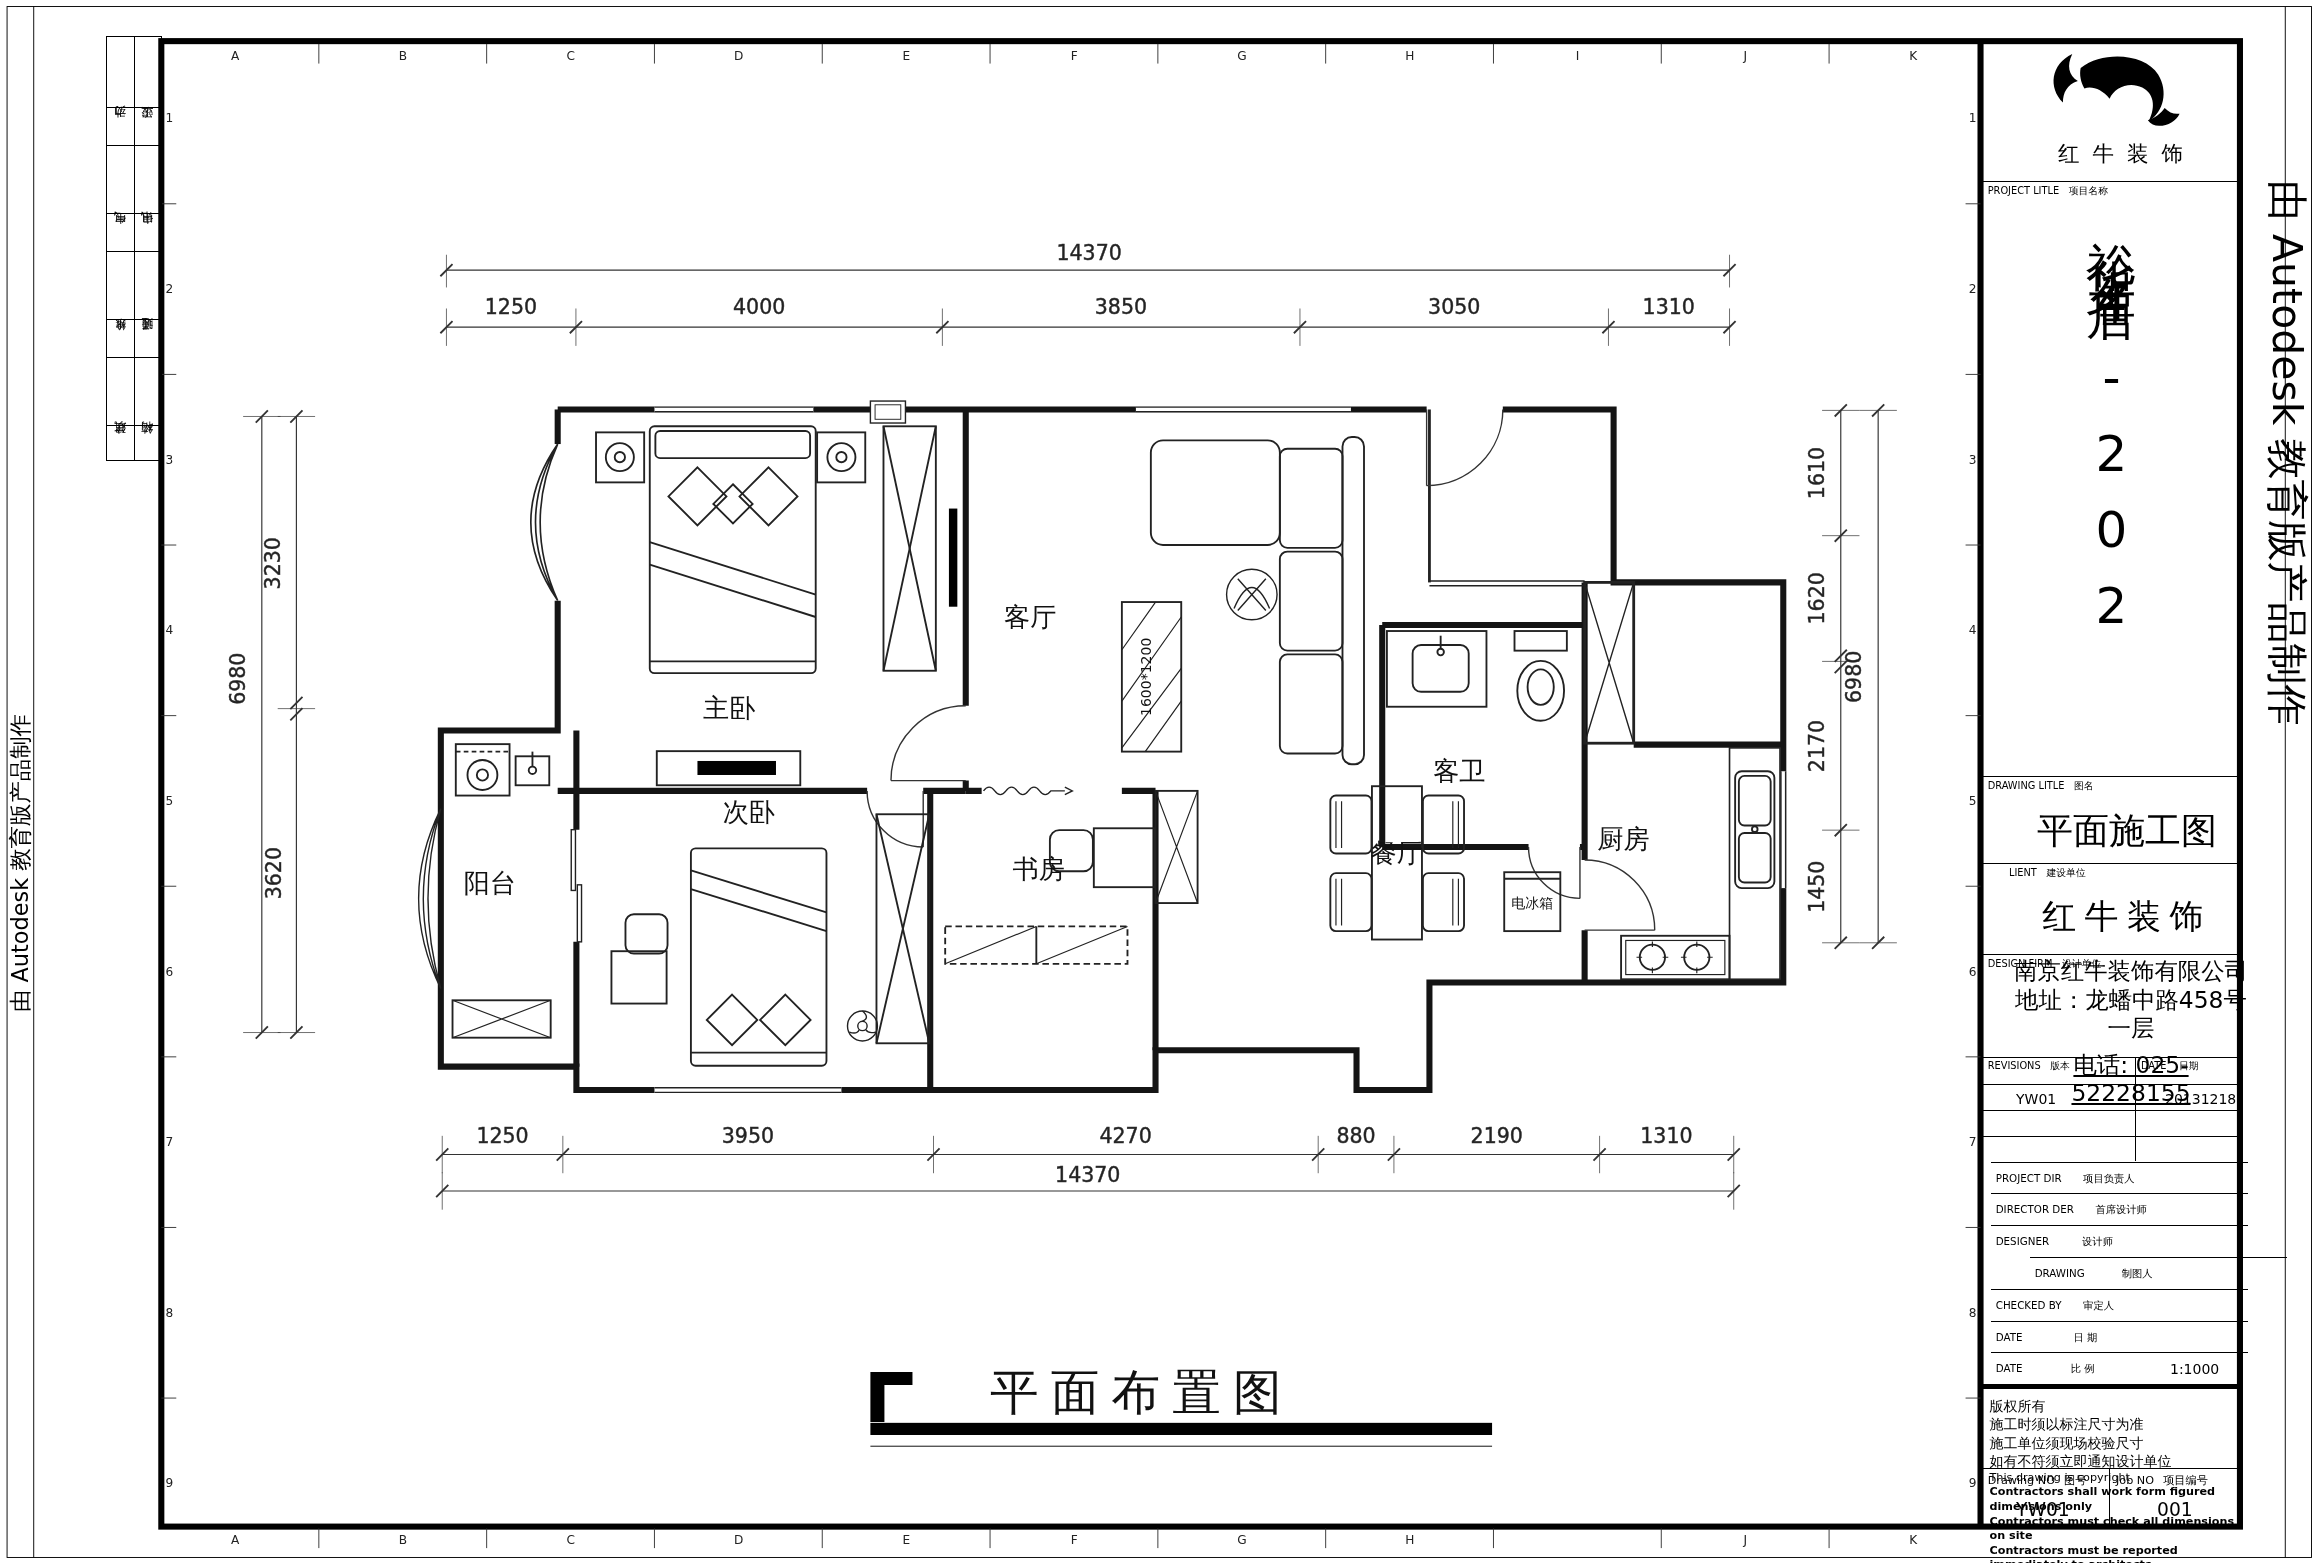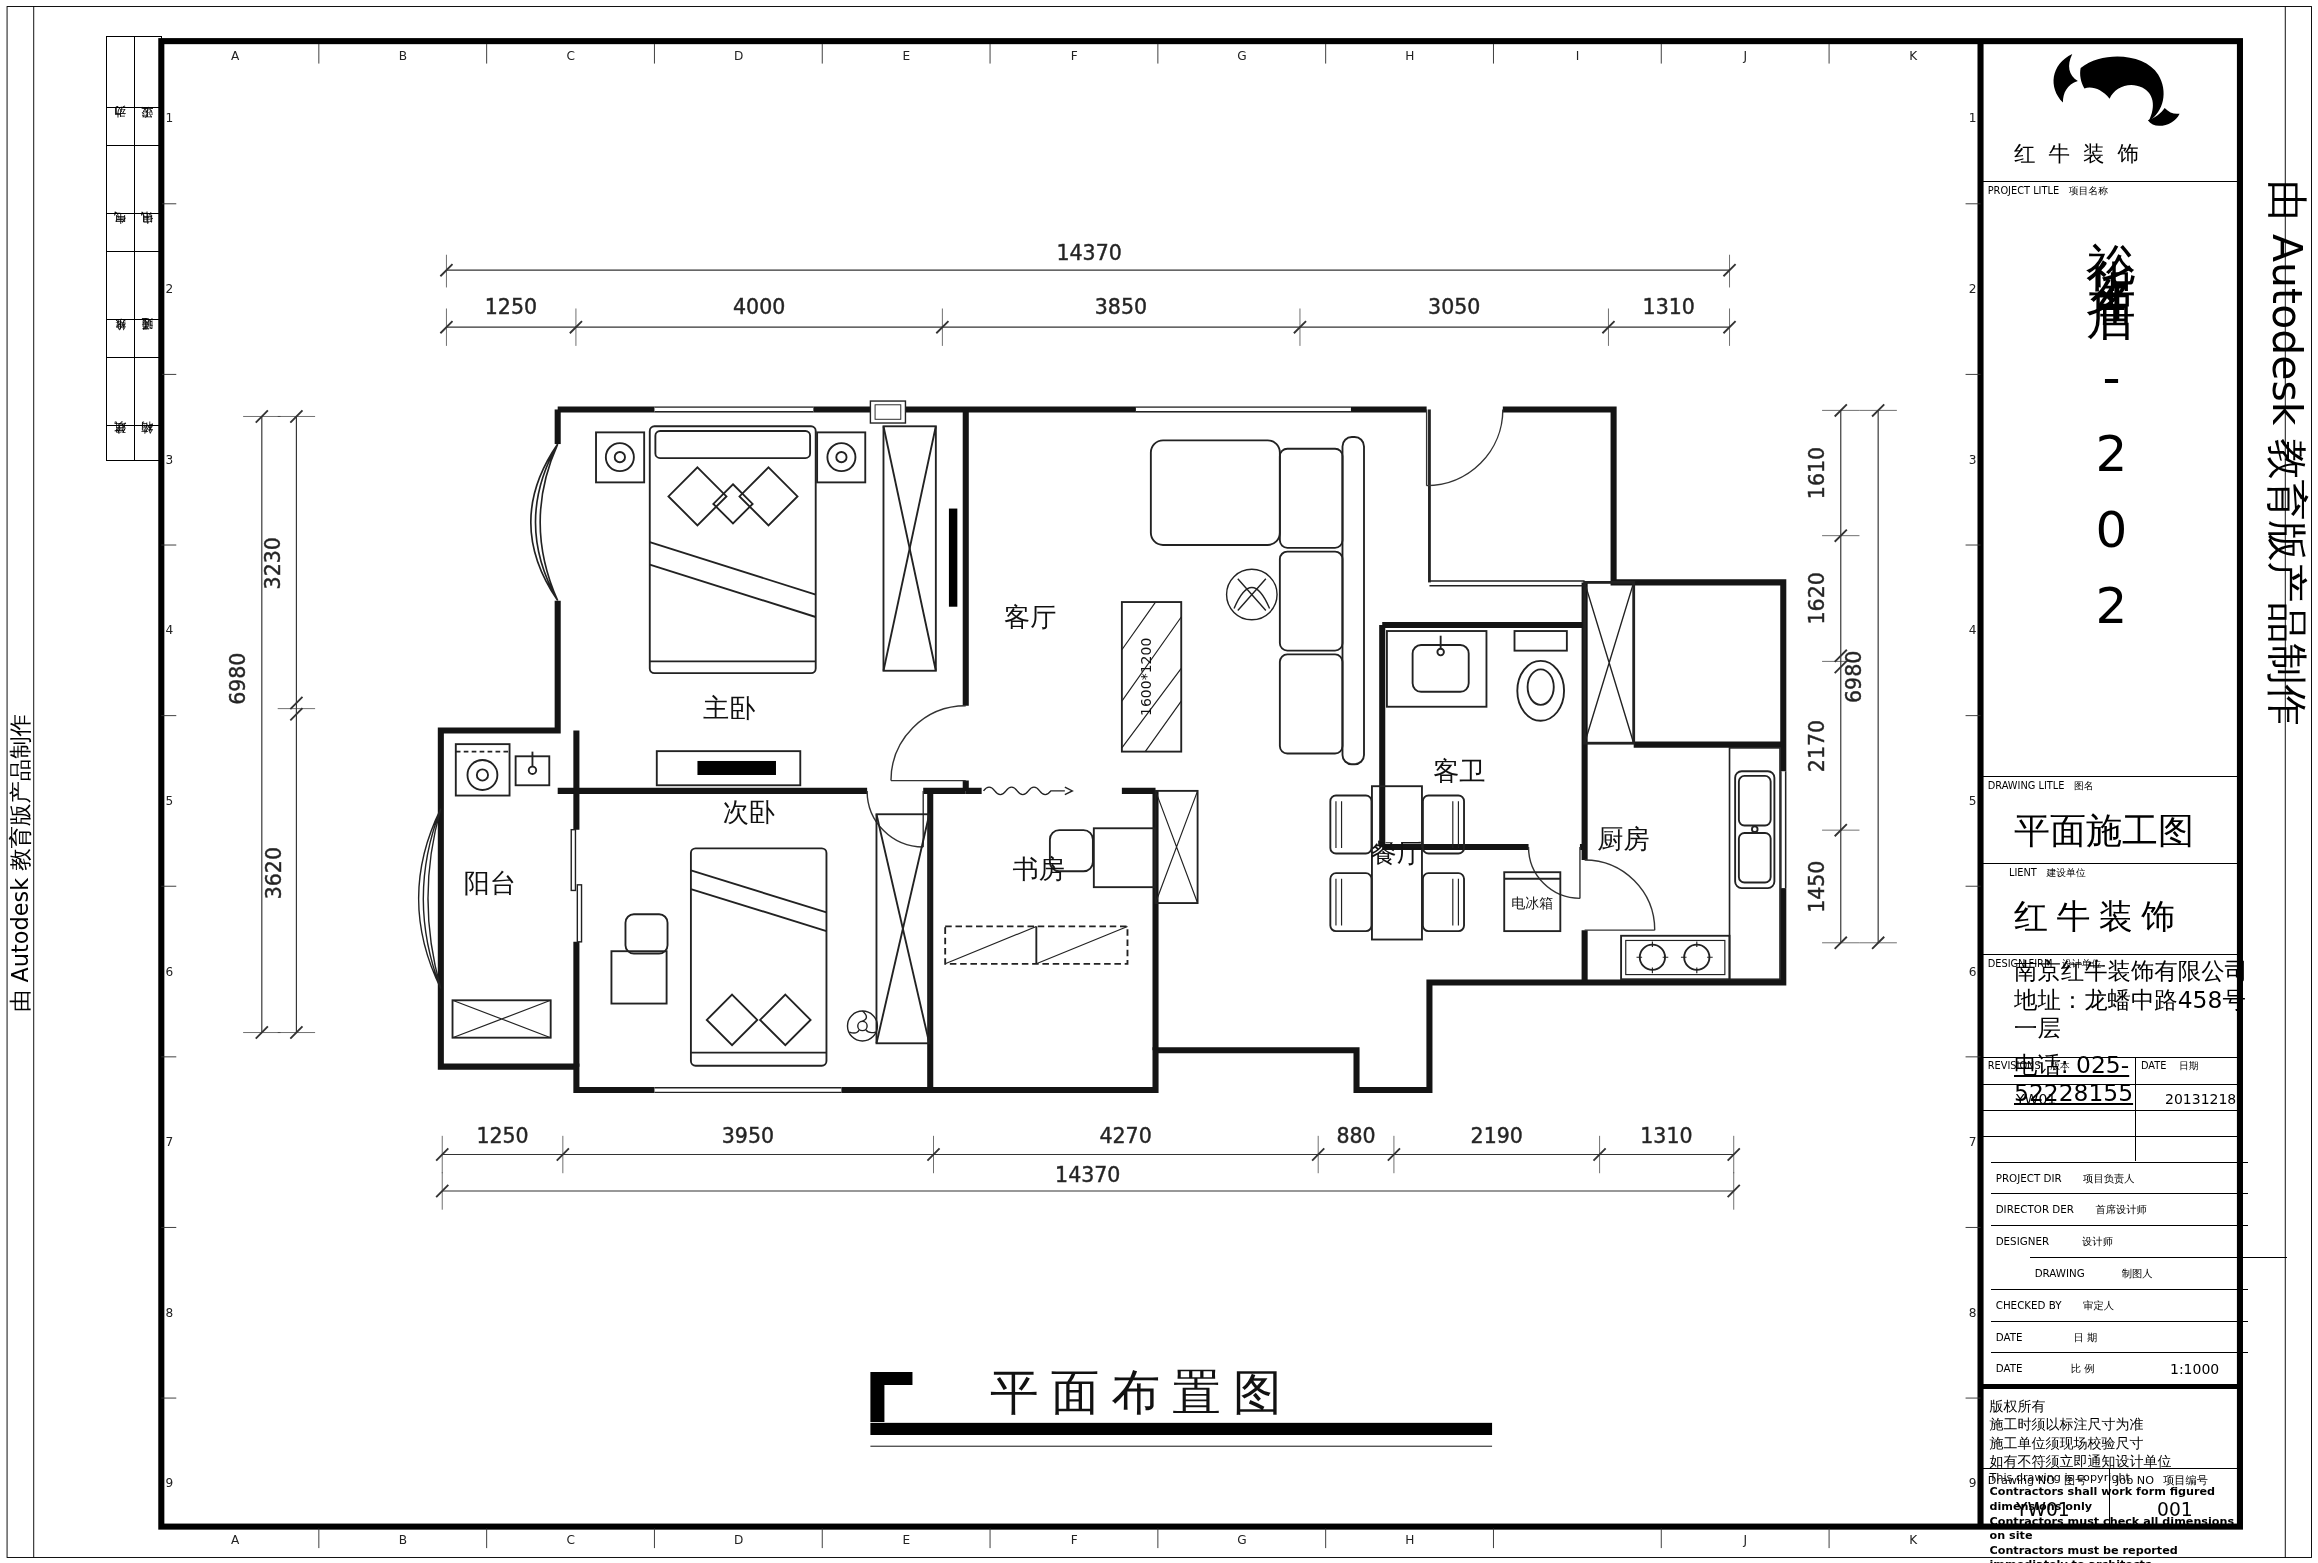--- a/index.html
+++ b/index.html
@@ -10,21 +10,21 @@
   text.room{font-size:56px;text-anchor:middle;}
   text.dim{font-size:44px;text-anchor:middle;fill:#222;}
   text.grid{font-size:26px;text-anchor:middle;fill:#222;}
   text.small{font-size:30px;text-anchor:middle;}
   
   #titleblock{position:absolute;left:1983px;top:47px;width:257px;height:1481px;}
   .tb-abs{position:absolute;left:0;width:100%;box-sizing:border-box;}
   .tb-lab{font-size:9.8px;padding:2.8px 0 0 4.7px;}
   .tb-lab .cn{margin-left:6.5px;}
   .bt{border-top:0.9px solid #000;}
-  .center{text-align:left;padding-left:31px;}
+  .center{text-align:center;padding-left:31px;}
   .vname{writing-mode:vertical-rl;text-orientation:upright;font-size:50px;line-height:1;
          position:absolute;left:50%;transform:translateX(-50%);letter-spacing:18px;}
   .tb-row{position:absolute;left:8px;width:100%;height:32px;border-top:0.9px solid #000;box-sizing:border-box;font-size:10.3px;padding:9.3px 0 0 4.7px;}
   .tb-row .cn{margin-left:21.5px;}
   .copy-cn{font-size:14px;line-height:1.32;}
   .copy-en{font-size:11.2px;line-height:1.3;font-weight:bold;}
   
   #sidetable{position:absolute;left:106px;top:36px;width:54px;border:0.9px solid #000;}
   #sidetable .strow{display:flex;border-top:0.9px solid #000;}
   #sidetable .strow:first-child{border-top:none;}

